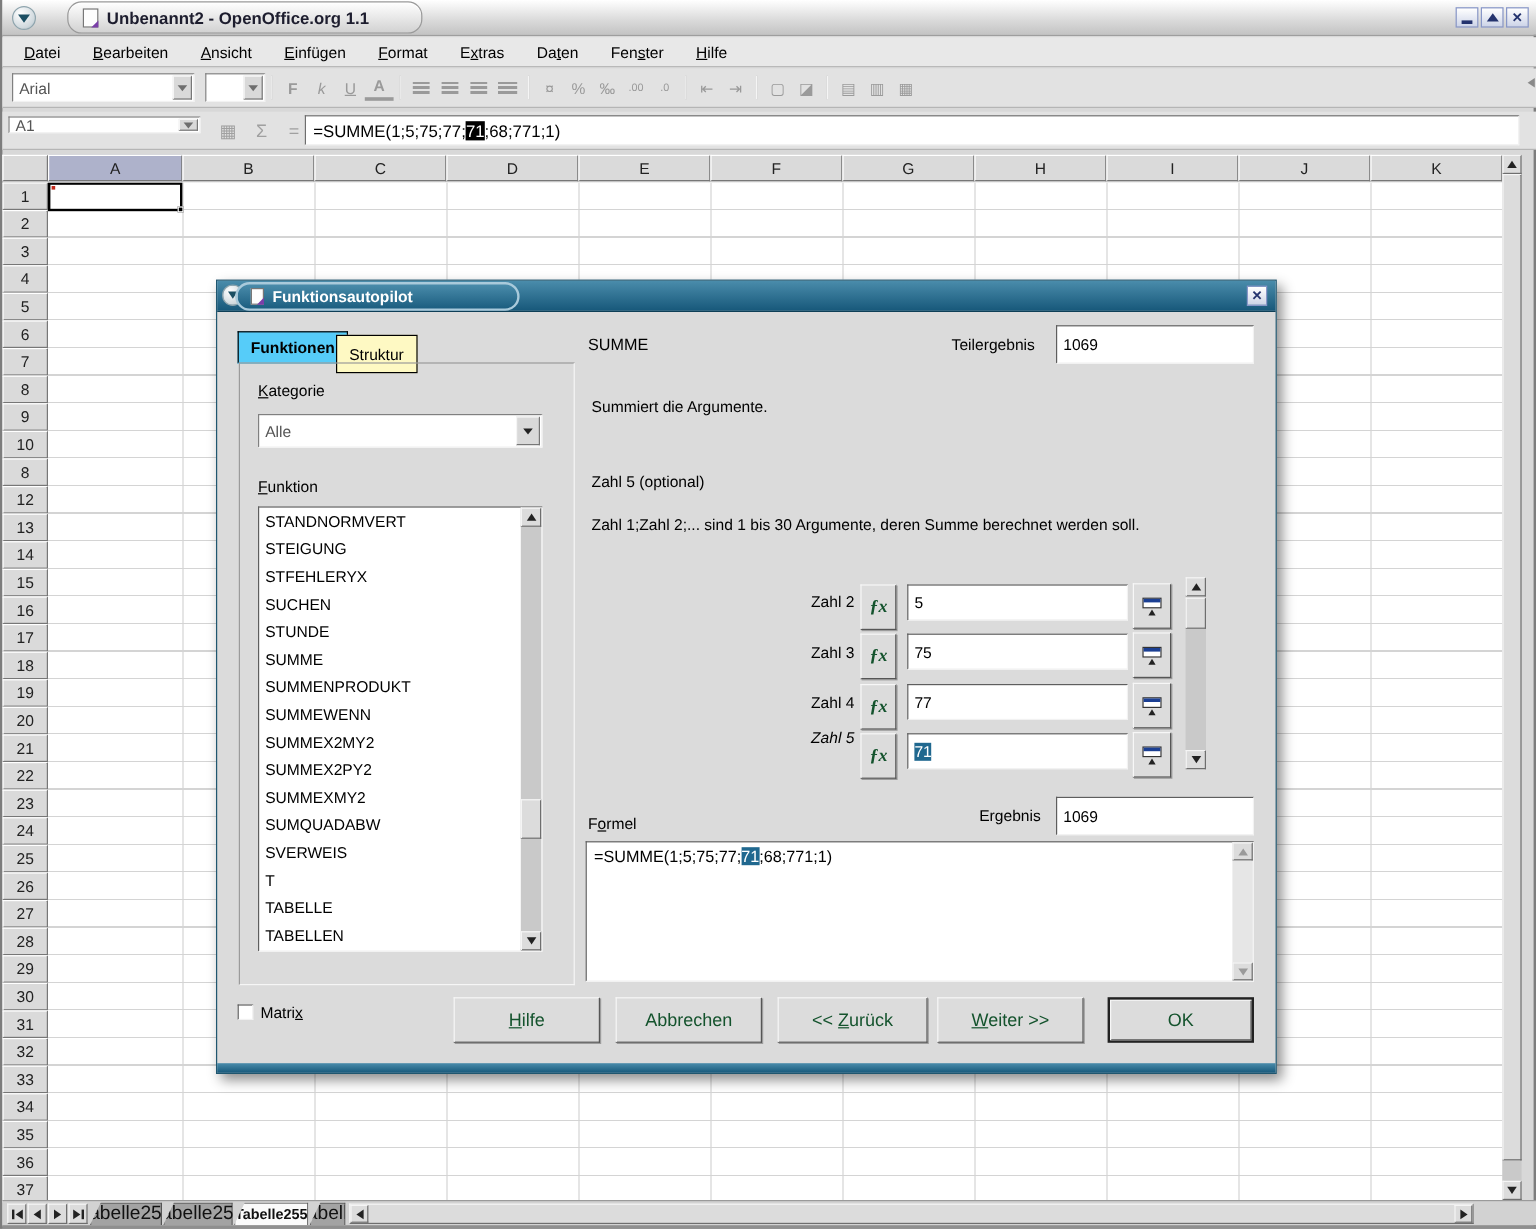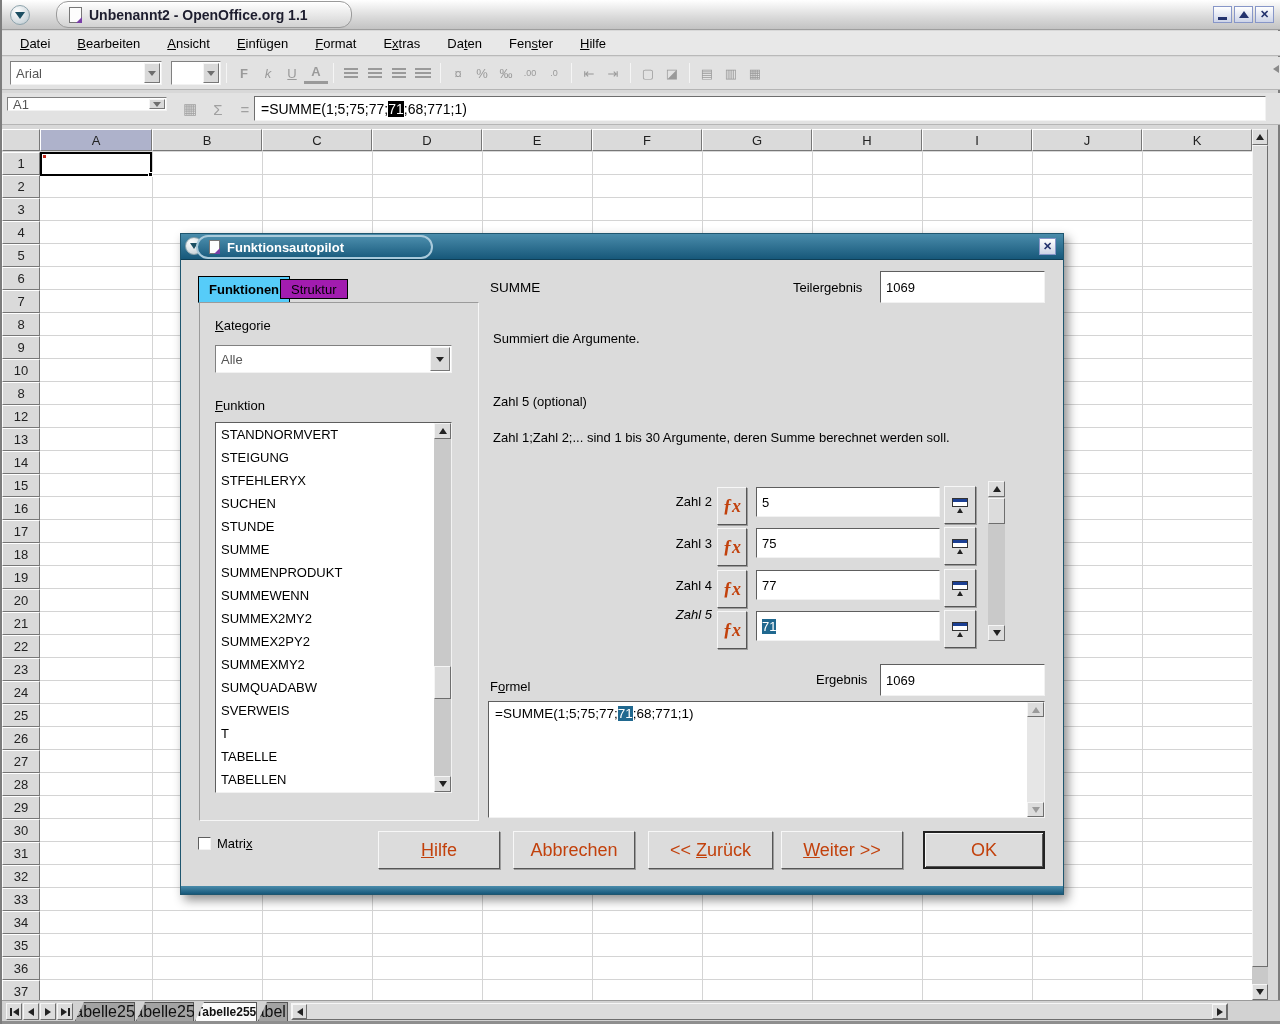--- a/index.html
+++ b/index.html
@@ -103,21 +103,21 @@
   .dlg-pill { position:absolute; left:15px; top:1px; width:237px; height:24px; border:2px solid #a9cadb; border-radius:12px;
     background:linear-gradient(#4a8cab,#1c5e80); display:flex; align-items:center; gap:7px; padding-left:11px; }
   .dlg-title-text { color:#fff; font-weight:bold; font-size:13px; }
   .dlg-close { position:absolute; right:7px; top:4px; width:17px; height:17px; background:linear-gradient(#fff,#ccd4e6);
     border:1px solid #8796c8; color:#24336e; font-weight:bold; font-size:11px; display:flex; align-items:center; justify-content:center; }
   .dlg-bottom { position:absolute; left:0; bottom:0; width:100%; height:8px; background:linear-gradient(#4a8cab,#17587a); }
 
   .dtab { position:absolute; top:42px; height:27px; border:1px solid #000; display:flex; align-items:center;
     justify-content:center; padding:0 10px; color:#000; }
   .dtab.active { background:#56ccf9; font-weight:bold; border-bottom:1px solid #56ccf9; }
-  .dtab.inactive { background:#a21caf; top:45px; height:20px; }
+  .dtab.inactive { background:#fef9c3; top:45px; height:32px; }
   .pane-box { position:absolute; left:18px; top:68px; width:280px; height:519px;
     border:1px solid; border-color:#9b9b9b #f6f6f6 #f6f6f6 #9b9b9b; }
 
   .dlabel { position:absolute; color:#000; }
   .dfield { position:absolute; background:#fff; border:1px solid; border-color:#5e5e5e #f2f2f2 #f2f2f2 #5e5e5e;
     display:flex; align-items:center; padding-left:5px; color:#000; }
   .listbox { position:absolute; left:34px; top:188px; width:237px; height:371px; background:#fff;
     border:1px solid; border-color:#5e5e5e #f2f2f2 #f2f2f2 #5e5e5e; }
   .li { height:23px; line-height:23px; padding-left:5px; color:#000; white-space:nowrap; }
   .lb-scroll { position:absolute; right:0; top:0; width:17px; height:100%; background:#c9c9c9; }
@@ -131,21 +131,21 @@
   .mini-table { width:16px; height:9px; border:1px solid #333; background:#fff; position:relative; }
   .mini-table::before { content:""; position:absolute; left:0; top:0; width:100%; height:3px; background:#1b3f93; }
   .mini-up { width:0;height:0;border-left:3px solid transparent;border-right:3px solid transparent;border-bottom:5px solid #222; margin-top:1px; }
 
   .sel-teal { background:#20688f; color:#fff; }
   .formula-area { position:absolute; left:307px; top:467px; width:557px; height:117px; background:#fff;
     border:1px solid; border-color:#5e5e5e #f2f2f2 #f2f2f2 #5e5e5e; padding:4px 22px 4px 6px; font-size:13.5px; color:#000; }
   .fa-scroll { position:absolute; right:0; top:0; width:17px; height:100%; background:#e6e6e6; }
   .checkbox { position:absolute; width:13px; height:13px; background:#fff; border:1px solid; border-color:#5e5e5e #f2f2f2 #f2f2f2 #5e5e5e; }
   .dbtn { position:absolute; height:38px; background:#dcdcdc; border:1px solid; border-color:#f7f7f7 #565656 #565656 #f7f7f7;
-    box-shadow:1px 1px 0 #9c9c9c; display:flex; align-items:center; justify-content:center; color:#c2410c; font-size:18px; }
+    box-shadow:1px 1px 0 #9c9c9c; display:flex; align-items:center; justify-content:center; color:#14532d; font-size:15px; }
   .dbtn.default { border:2px solid #222; box-shadow:inset 1px 1px 0 #f7f7f7, inset -1px -1px 0 #565656; }
   .flexc { display:flex; align-items:center; justify-content:center; }
 </style>
 </head>
 <body>
 
 <div id="screen">
 
   <div class="titlebar">
     <div class="sysbtn-round">

